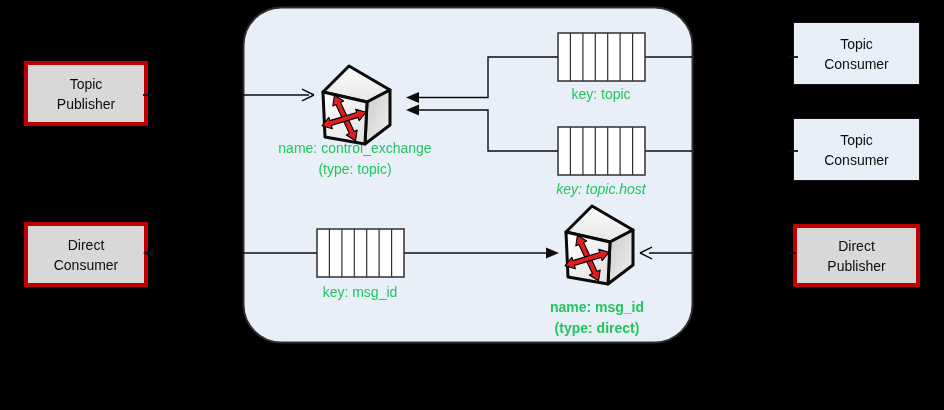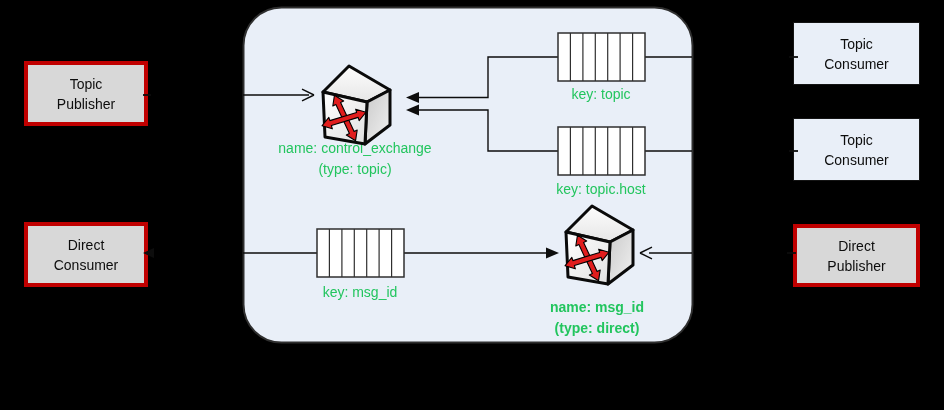--- a/index.html
+++ b/index.html
@@ -47,21 +47,21 @@
 Publisher</div>
 
   <div class="lbl" style="left:255px; top:138px; width:200px;">name: control_exchange
 (type: topic)</div>
 
   <div class="lbl" style="left:497px; top:297px; width:200px;font-weight:bold;">name: msg_id
 (type: direct)</div>
 
   <div class="lbl" style="left:521px; top:84px;  width:160px;">key: topic</div>
 
-  <div class="lbl" style="left:521px; top:179px; width:160px;">key: topic.host</div>
+  <div class="lbl" style="left:521px; top:179px; width:160px;font-style:italic;">key: topic.host</div>
 
   <div class="lbl" style="left:280px; top:282px; width:160px;">key: msg_id</div>
 
   <svg id="fg-svg" width="944" height="410" viewBox="0 0 944 410">
     <defs>
       <linearGradient id="gFront" x1="0" y1="0" x2="1" y2="1">
         <stop offset="0" stop-color="#ffffff"></stop>
           <stop offset="1" stop-color="#e0e0e0"></stop>
       </linearGradient>
       <linearGradient id="gSide" x1="0" y1="0" x2="1" y2="1">

